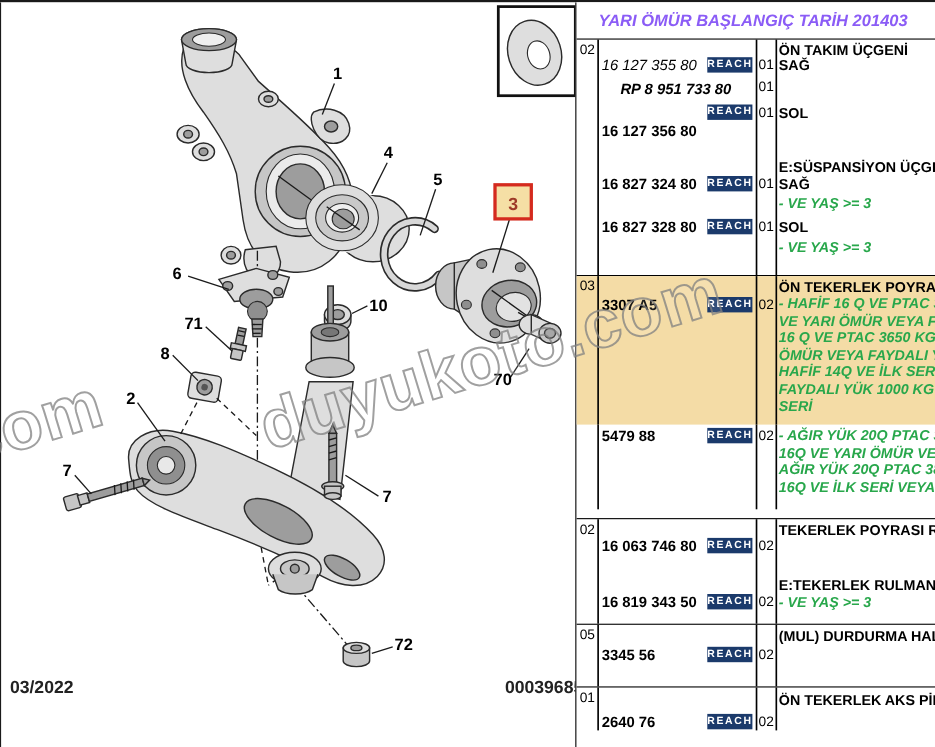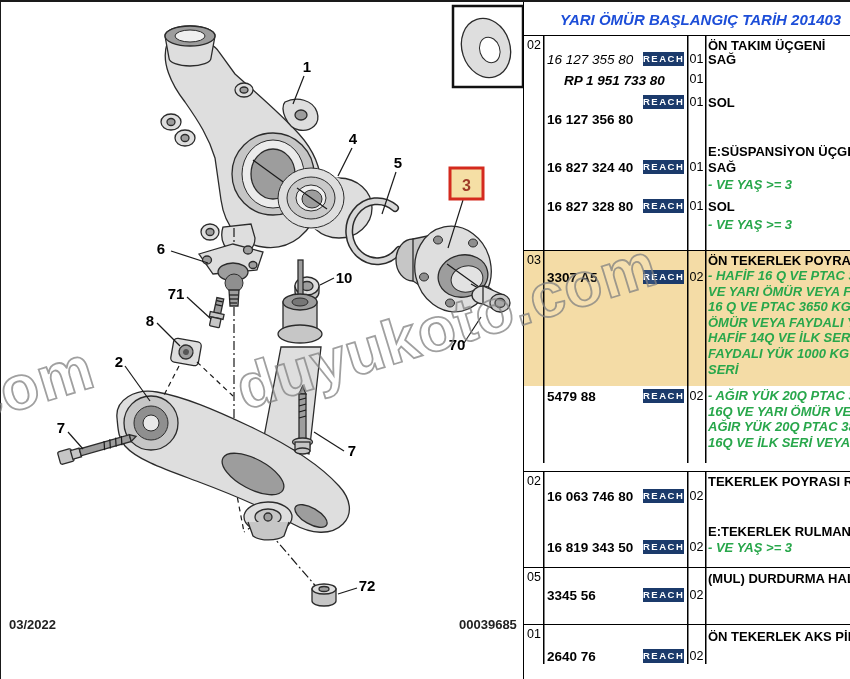--- a/index.html
+++ b/index.html
@@ -1,38 +1,38 @@
 <!DOCTYPE html>
 <html><head>
 <meta charset="utf-8">
 <style>
   html,body{margin:0;padding:0;background:#fff;}
   .page{position:relative;width:850px;height:679px;background:#fff;overflow:hidden;
         font-family:"Liberation Sans",sans-serif;border-top:2px solid #1a1a1a;box-sizing:border-box;}
   
   .diagram-panel{position:absolute;left:0;top:0;width:523px;height:679px;
                  border-left:1.5px solid #1a1a1a;box-sizing:border-box;}
-  .pfoot{position:absolute;font-weight:bold;font-size:13px;color:#222;}
+  .pfoot{position:absolute;font-weight:bold;font-size:16px;color:#222;}
   .pfoot.date{left:8px;top:615px;}
   .pfoot.doc{left:458px;top:615px;}
   
   .wm{position:absolute;font-weight:bold;font-size:62px;letter-spacing:1px;white-space:nowrap;
       color:rgba(255,255,255,0.10);-webkit-text-stroke:1.8px rgba(128,128,128,0.75);
       transform:rotate(-17deg);transform-origin:0 50%;pointer-events:none;z-index:6;}
   .wm1{left:238px;top:352px;}
   .wm2{left:-325px;top:455px;}
   
   .table-panel{position:absolute;left:523px;top:0;width:327px;height:679px;
                border-left:1.5px solid #000;box-sizing:border-box;overflow:hidden;background:#fff;}
   .thead{position:relative;height:26px;border-bottom:1.5px solid #000;box-sizing:border-box;
          font-size:17px;padding:3px 0 0 6px;color:#000;white-space:nowrap;}
   .thead .b{font-weight:bold;}
   .hdiv{position:absolute;left:270px;top:0;width:1.5px;height:100%;background:#000;}
-  .subrow{height:34px;border-bottom:1.5px solid #000;box-sizing:border-box;color:#1d4ed8;
-          font-style:italic;font-weight:bold;font-size:15px;padding:9px 0 0 36px;white-space:nowrap;}
+  .subrow{height:34px;border-bottom:1.5px solid #000;box-sizing:border-box;color:#8b5cf6;
+          font-style:italic;font-weight:bold;font-size:15px;padding:9px 0 0 20px;white-space:nowrap;}
   .group{position:relative;border-bottom:1.5px solid #000;box-sizing:border-box;}
   .group:last-child{border-bottom:none;}
   .sub{position:relative;box-sizing:border-box;
        background-image:linear-gradient(#000,#000),linear-gradient(#000,#000),linear-gradient(#000,#000);
        background-size:1.5px 100%,1.5px 100%,1.5px 100%;
        background-position:19px 0,163px 0,181px 0;background-repeat:no-repeat;}
   .sub.hl{background-color:#F4DCA6;}
   .ref{position:absolute;left:3px;top:2px;font-size:12.5px;color:#000;}
   .pn{position:absolute;left:23px;font-size:13.5px;font-weight:bold;white-space:nowrap;color:#000;}
   .pn.it{font-weight:normal;font-style:italic;}
@@ -264,31 +264,31 @@
     <div class="group" style="height:215px">
       <div class="sub" style="height:100%">
         <div class="ref">02</div>
         <div class="dsc" style="top:2px">ÖN TAKIM ÜÇGENİ</div>
 
         <div class="pn it" style="top:16px">16 127 355 80</div>
         <div class="reach" style="top:16px">REACH</div>
         <div class="qty" style="top:16px">01</div>
         <div class="dsc" style="top:16px">SAĞ</div>
 
-        <div class="pn rp" style="top:37px">RP 1 951 733 80</div>
+        <div class="pn rp" style="top:37px">RP 8 951 733 80</div>
         <div class="qty" style="top:36px">01</div>
 
         <div class="pn" style="top:76px">16 127 356 80</div>
         <div class="reach" style="top:59px">REACH</div>
         <div class="qty" style="top:59px">01</div>
         <div class="dsc" style="top:59px">SOL</div>
 
         <div class="dsc" style="top:108px">E:SÜSPANSİYON ÜÇGENİ</div>
 
-        <div class="pn" style="top:124px">16 827 324 40</div>
+        <div class="pn" style="top:124px">16 827 324 80</div>
         <div class="reach" style="top:124px">REACH</div>
         <div class="qty" style="top:124px">01</div>
         <div class="dsc" style="top:124px">SAĞ</div>
         <div class="nl" style="top:141px">- VE YAŞ &gt;= 3</div>
 
         <div class="pn" style="top:163px">16 827 328 80</div>
         <div class="reach" style="top:163px">REACH</div>
         <div class="qty" style="top:163px">01</div>
         <div class="dsc" style="top:163px">SOL</div>
         <div class="nl" style="top:181px">- VE YAŞ &gt;= 3</div>

